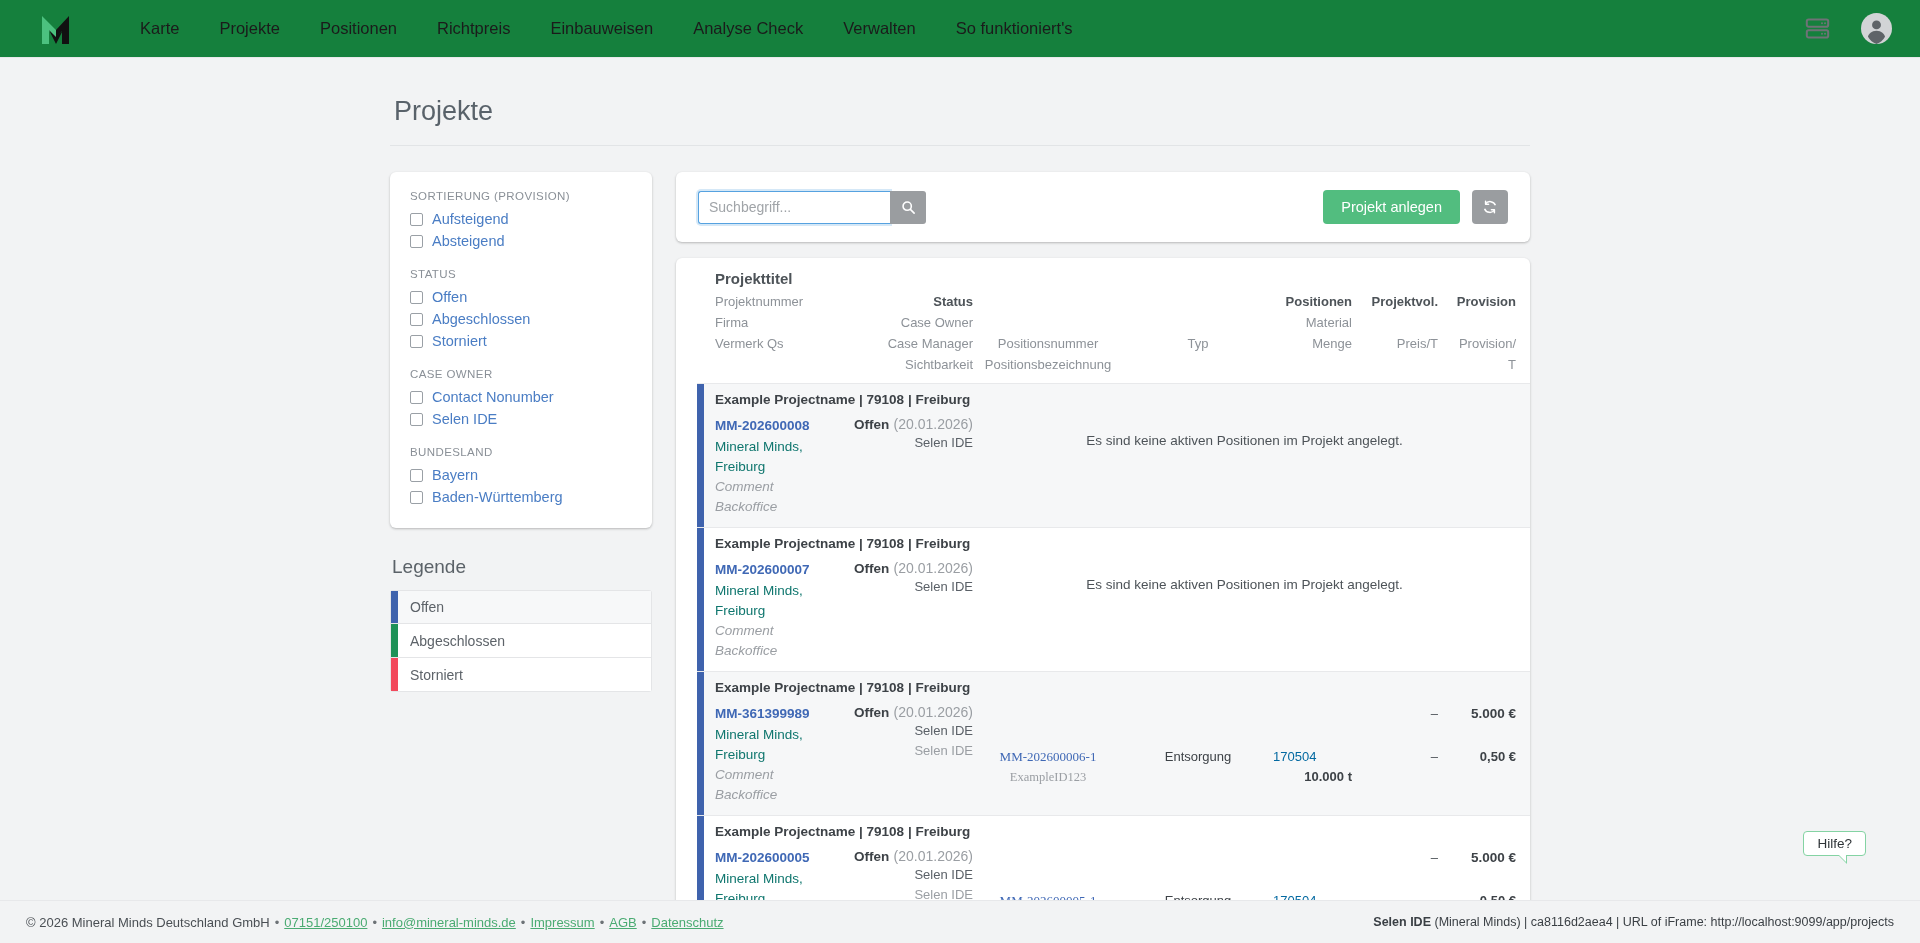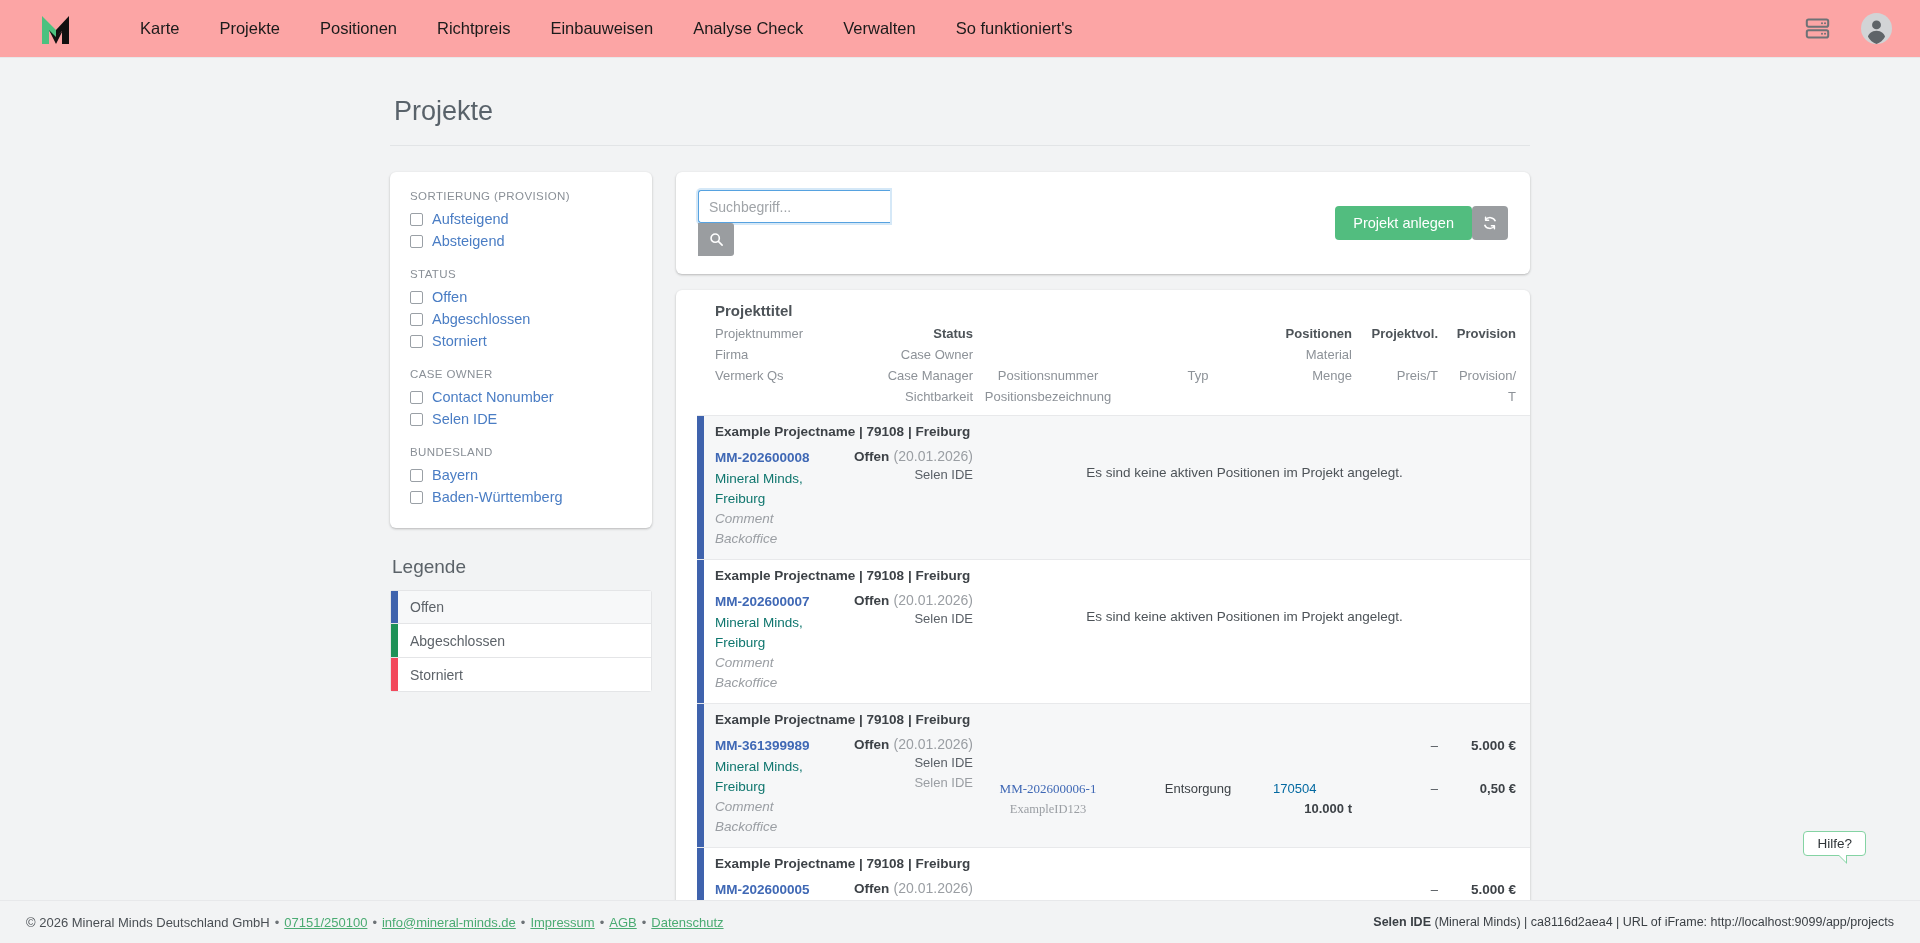--- a/index.html
+++ b/index.html
@@ -5,21 +5,21 @@
   * { box-sizing: border-box; margin: 0; padding: 0; }
   html, body {
     width: 1920px; height: 943px;
     font-family: "Liberation Sans", sans-serif;
     background: #f2f3f4;
     overflow: hidden;
   }
 
   
   .navbar {
-    height: 58px; background: #fca5a5;
+    height: 58px; background: #15803d;
     display: flex; align-items: center;
     padding: 0 28px 0 36px;
     border-bottom: 1px solid #e7e8ea;
     position: relative;
   }
   .logo { width: 46px; height: 42px; position: relative; margin-right: 38px; flex: none; }
   .nav-links { display: flex; align-items: center; gap: 0px; }
   .nav-link {
     font-size: 16.5px; color: #1b1b1b; padding: 6px 20px;
     white-space: nowrap; cursor: pointer; text-decoration: none;
@@ -86,36 +86,36 @@
     padding: 8px 0 8px 12px; display: flex; align-items: center;
   }
 
   
   .search-panel {
     background: #fff; border-radius: 6px;
     box-shadow: 0 1px 3px rgba(0,0,0,.16), 0 1px 2px rgba(0,0,0,.1);
     padding: 18px 22px; display: flex; align-items: center;
     margin-bottom: 16px;
   }
-  .search-wrap { display: flex; flex-direction: column; }
+  .search-wrap { display: flex; }
   .search-input {
     width: 192px; height: 33px;
     border: 1px solid #56a2e0; border-right: none;
     border-radius: 3px 0 0 3px;
     outline: none; padding: 0 10px; font-size: 14px;
     color: #444; font-family: "Liberation Sans", sans-serif;
     box-shadow: 0 0 0 2px rgba(86,162,224,.25);
   }
   .search-input::placeholder { color: #a0a4a8; }
   .search-btn {
     width: 36px; height: 33px; background: #9a9da0;
     border: none; border-radius: 0 3px 3px 0;
     cursor: pointer; display: flex; align-items: center; justify-content: center;
   }
-  .panel-right { margin-left: auto; display: flex; align-items: center; }
+  .panel-right { margin-left: auto; display: flex; align-items: center; gap: 12px; }
   .btn-green {
     background: #52bd7f; color: #fff; border: none;
     border-radius: 4px; height: 34px; padding: 0 18px;
     font-size: 14.5px; cursor: pointer;
     font-family: "Liberation Sans", sans-serif;
   }
   .btn-gray {
     background: #9a9da0; color: #fff; border: none;
     border-radius: 4px; width: 36px; height: 34px;
     cursor: pointer; display: flex; align-items: center; justify-content: center;

